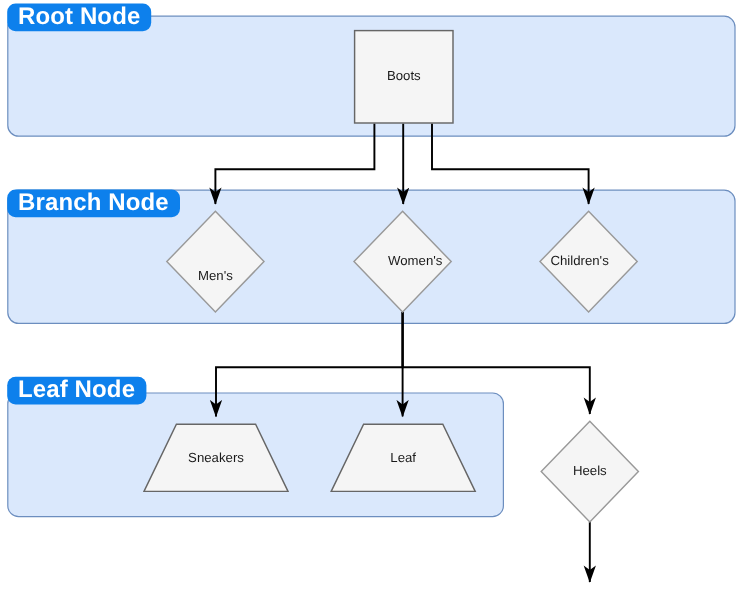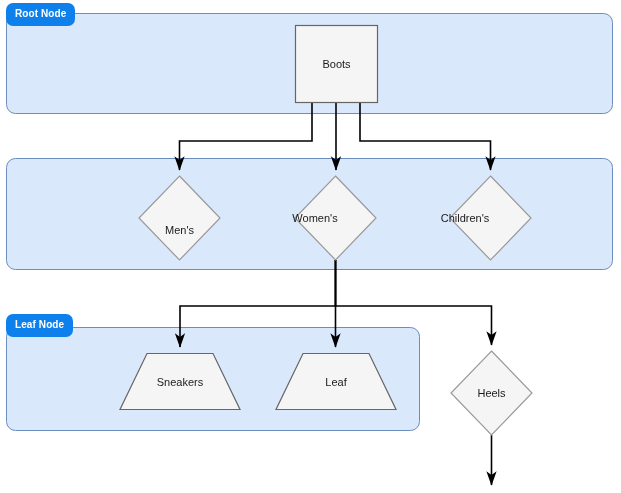--- a/index.html
+++ b/index.html
@@ -21,21 +21,21 @@
     position: absolute;
     left: 0;
     top: 0;
     width: 621px;
     height: 493px;
   }
   .group-badge {
     position: absolute;
     background: #0d80ec;
     color: #ffffff;
-    font-size: 10px;
+    font-size: 20px;
     font-weight: bold;
     font-family: "Liberation Sans", sans-serif;
     border-radius: 7px;
     padding: 3px 9px 4px 9px;
     line-height: 16px;
     white-space: nowrap;
     z-index: 5;
     letter-spacing: 0.1px;
   }
   .node-label {
@@ -92,30 +92,31 @@
 
     <polygon points="147,353.5 213,353.5 240,409.5 120,409.5" fill="#f5f5f5" stroke="#666666" stroke-width="1.2"></polygon>
 
     <polygon points="303,353.5 369,353.5 396,409.5 276,409.5" fill="#f5f5f5" stroke="#666666" stroke-width="1.2"></polygon>
 
     <polygon points="491.5,351 532,393 491.5,435 451,393" fill="#f5f5f5" stroke="#999999" stroke-width="1.2"></polygon>
   </svg>
 
   <div class="group-badge" style="left:6px; top:3px;">Root Node</div>
 
+  <div class="group-badge" style="left:6px; top:158px;">Branch Node</div>
 
   <div class="group-badge" style="left:6px; top:314px;">Leaf Node</div>
 
   <div class="node-label" style="left:336.5px; top:64px;">Boots</div>
 
   <div class="node-label" style="left:179.5px; top:218px;margin-top:12px;">Men's</div>
 
-  <div class="node-label" style="left:315px; top:218px;">Women's</div>
+  <div class="node-label" style="left:346px; top:218px;">Women's</div>
 
-  <div class="node-label" style="left:465px; top:218px;">Children's</div>
+  <div class="node-label" style="left:483px; top:218px;">Children's</div>
 
   <div class="node-label" style="left:180px; top:382px;text-align:right;">Sneakers</div>
 
   <div class="node-label" style="left:336px; top:382px;">Leaf</div>
 
   <div class="node-label" style="left:491.5px; top:393px;">Heels</div>
 
 </div>
 
 </body></html>

